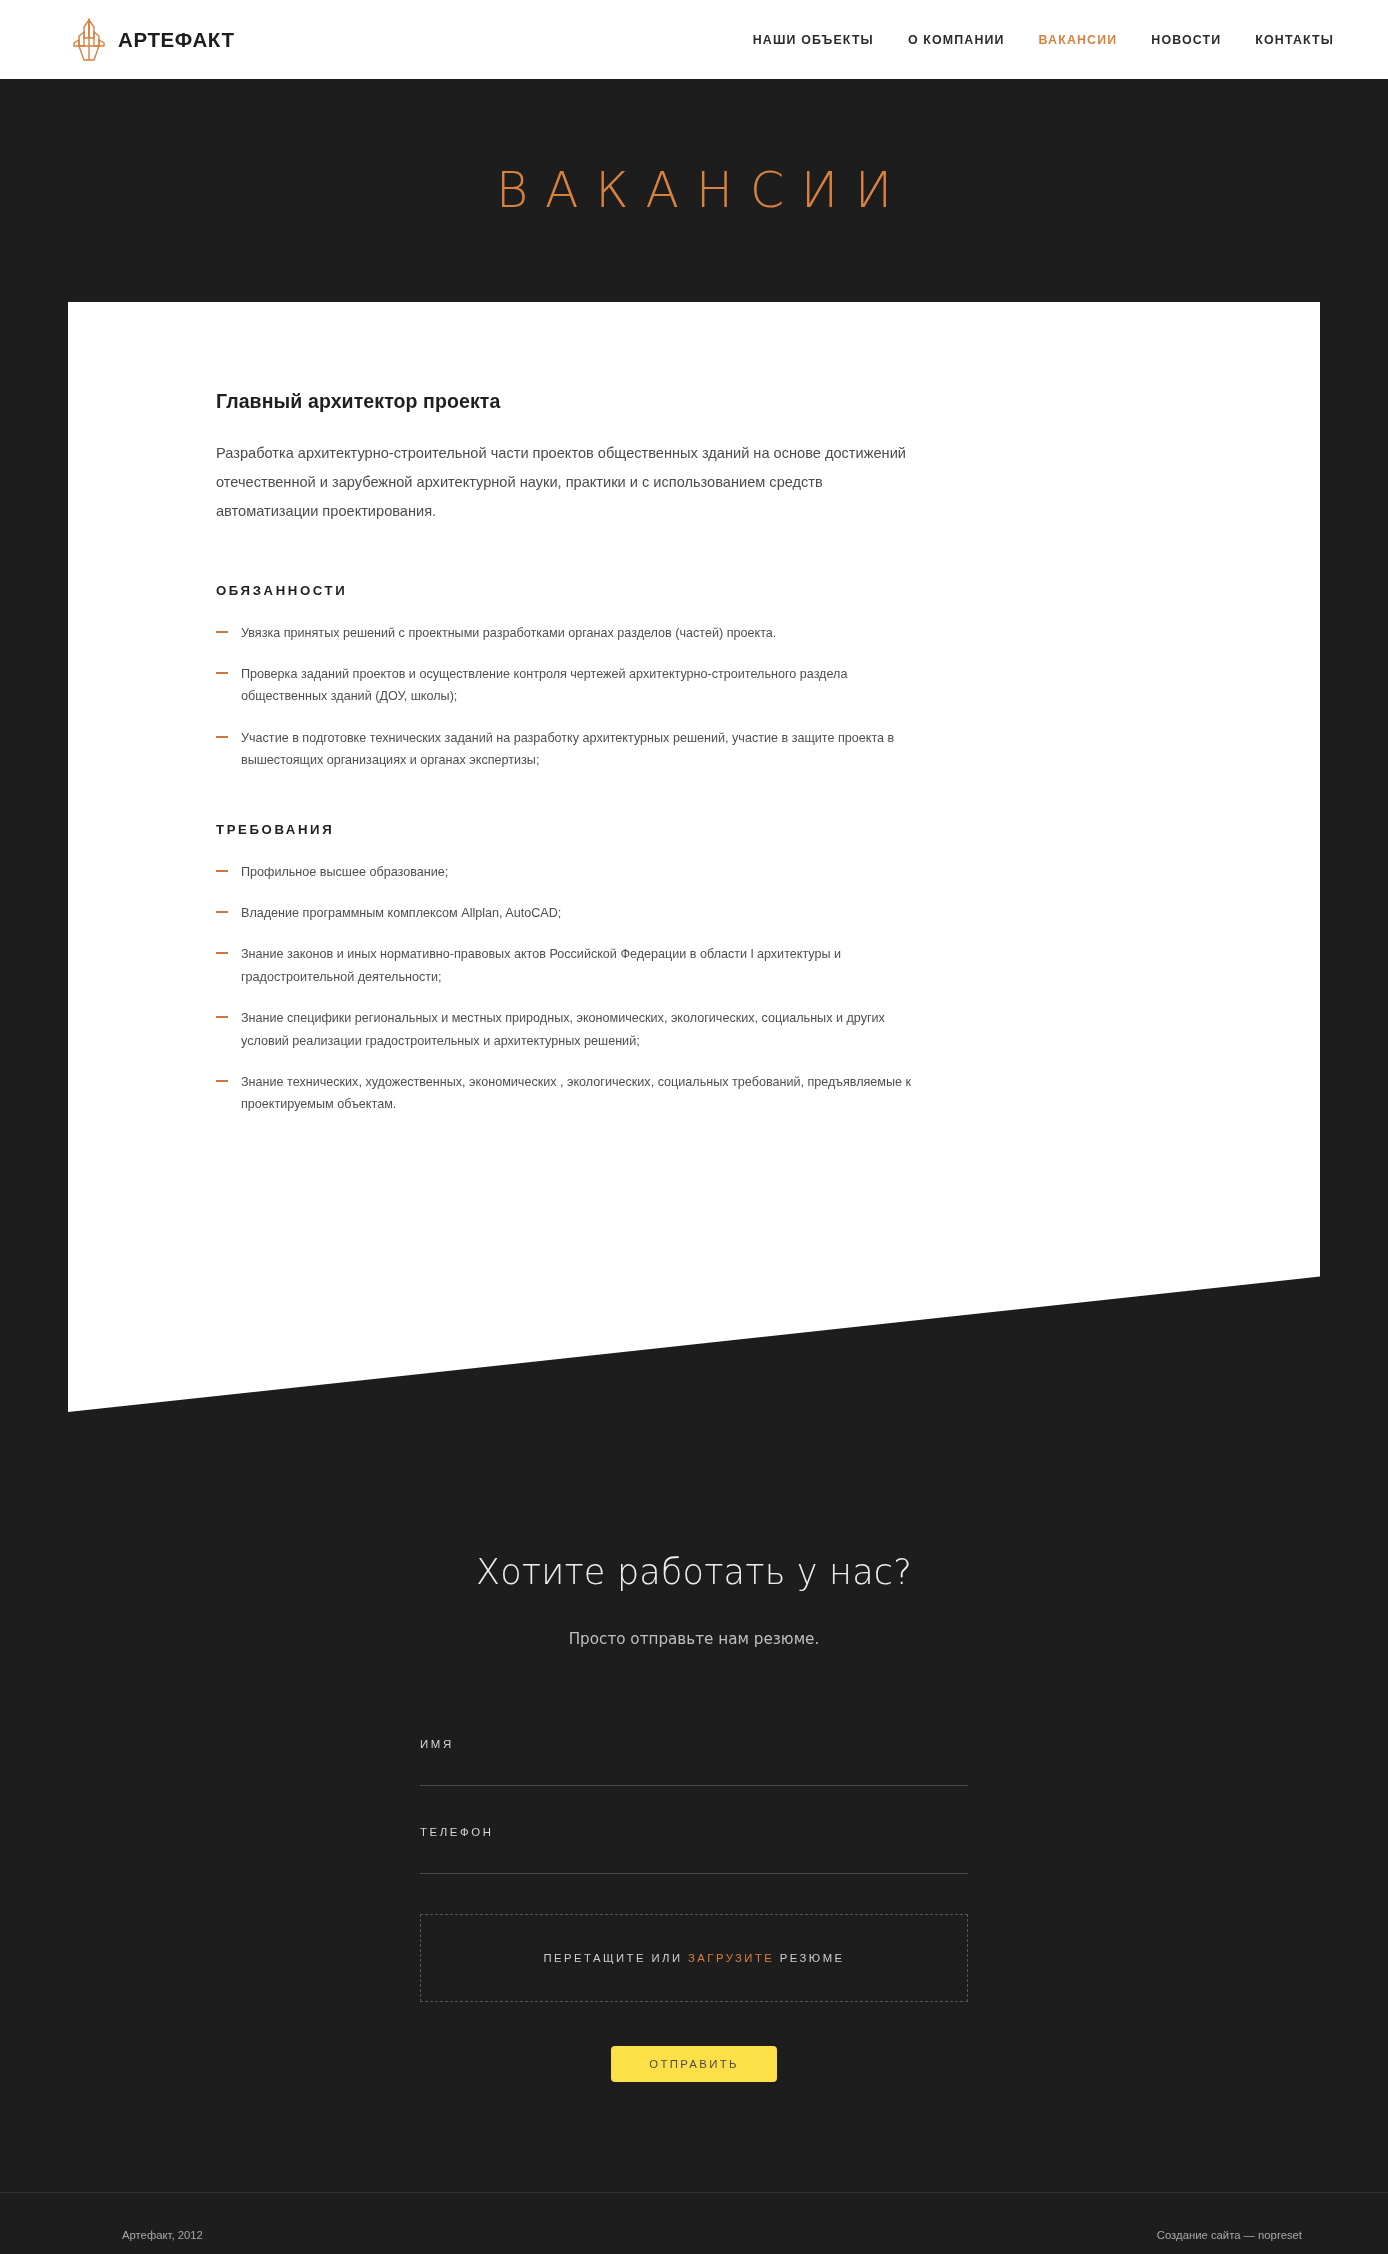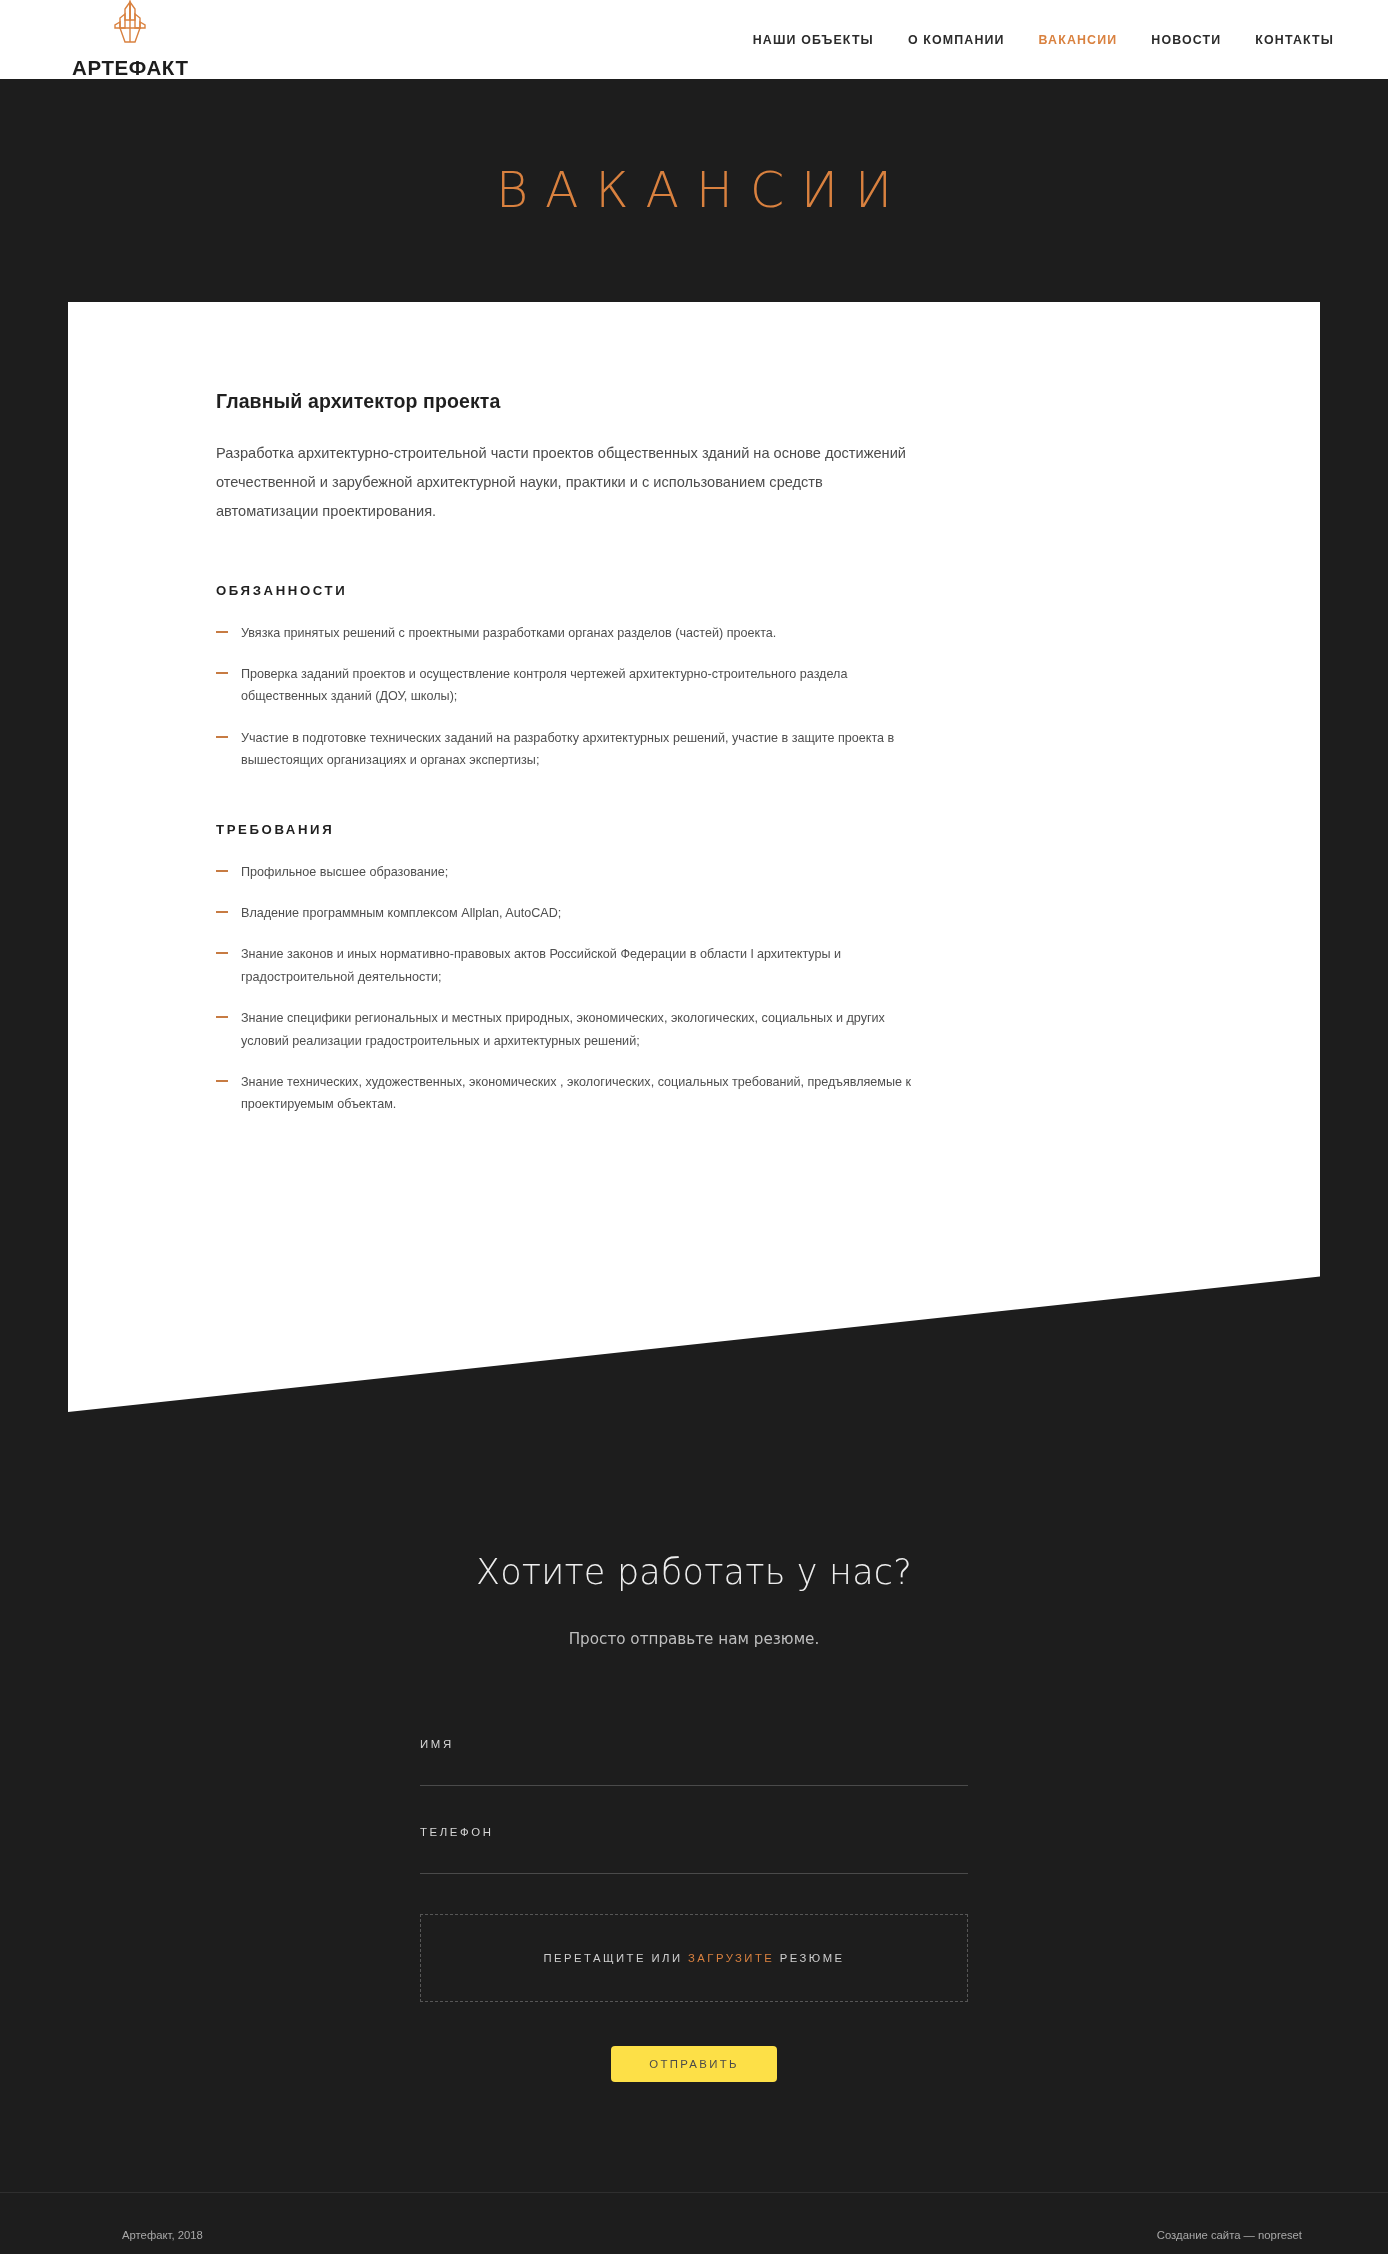--- a/index.html
+++ b/index.html
@@ -22,21 +22,20 @@
     align-items: center;
     padding: 0 54px 0 72px;
     position: relative;
   }
   .brand {
     display: flex;
     align-items: center;
     gap: 12px;
     text-decoration: none;
     cursor: pointer;
-    flex-direction: column;
   }
   .brand-mark { width: 34px; height: 44px; display: block; flex: 0 0 auto; }
   .brand-name {
     font-size: 20.5px;
     font-weight: 700;
     letter-spacing: 0.6px;
     color: #1d1d1d;
     font-family: "Liberation Sans", sans-serif;
     white-space: nowrap;
   }
@@ -352,15 +351,15 @@
       <span class="dropzone-text"><span>ПЕРЕТАЩИТЕ ИЛИ </span><span class="dropzone-link">ЗАГРУЗИТЕ</span><span> РЕЗЮМЕ</span></span>
     </div>
 
     <div class="submit-row">
       <button type="submit" class="submit-button">ОТПРАВИТЬ</button>
     </div>
   </form>
 </section>
 
 <footer class="site-footer">
-  <span>Артефакт, 2018</span>
+  <span>Артефакт, 2012</span>
   <a class="footer-credit" href="#">Создание сайта — nopreset</a>
 </footer>
 
 </body></html>

